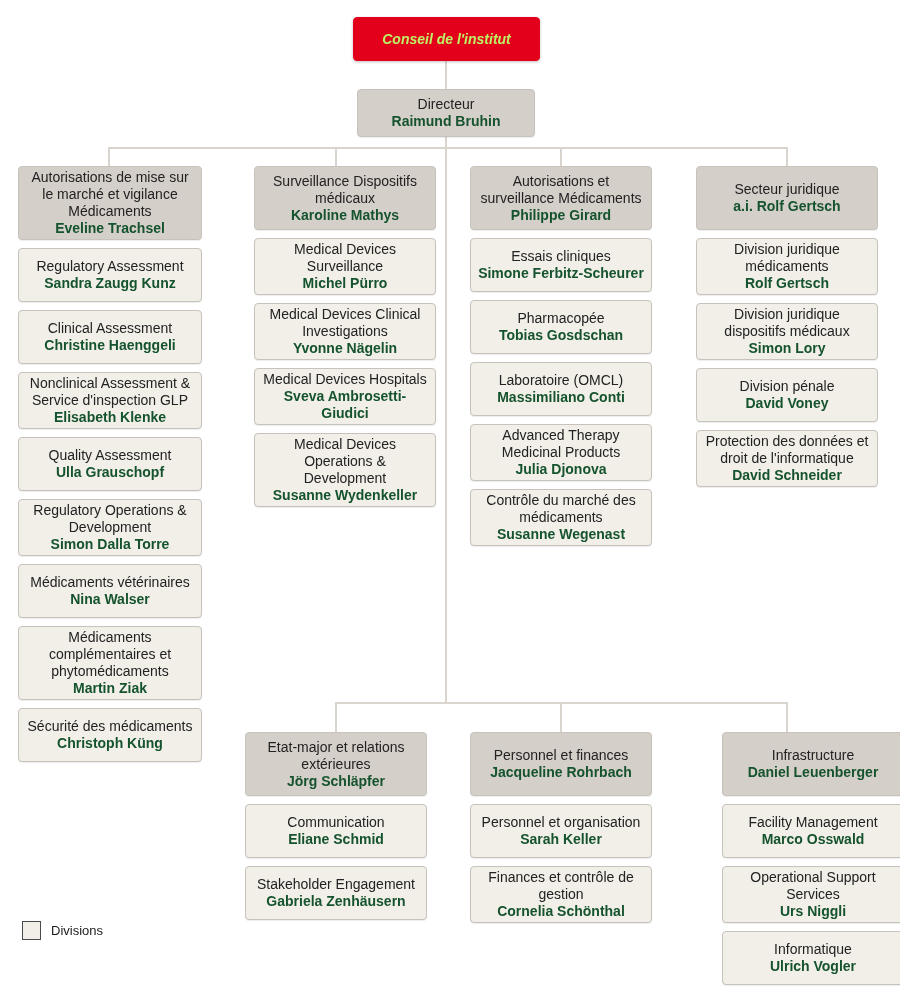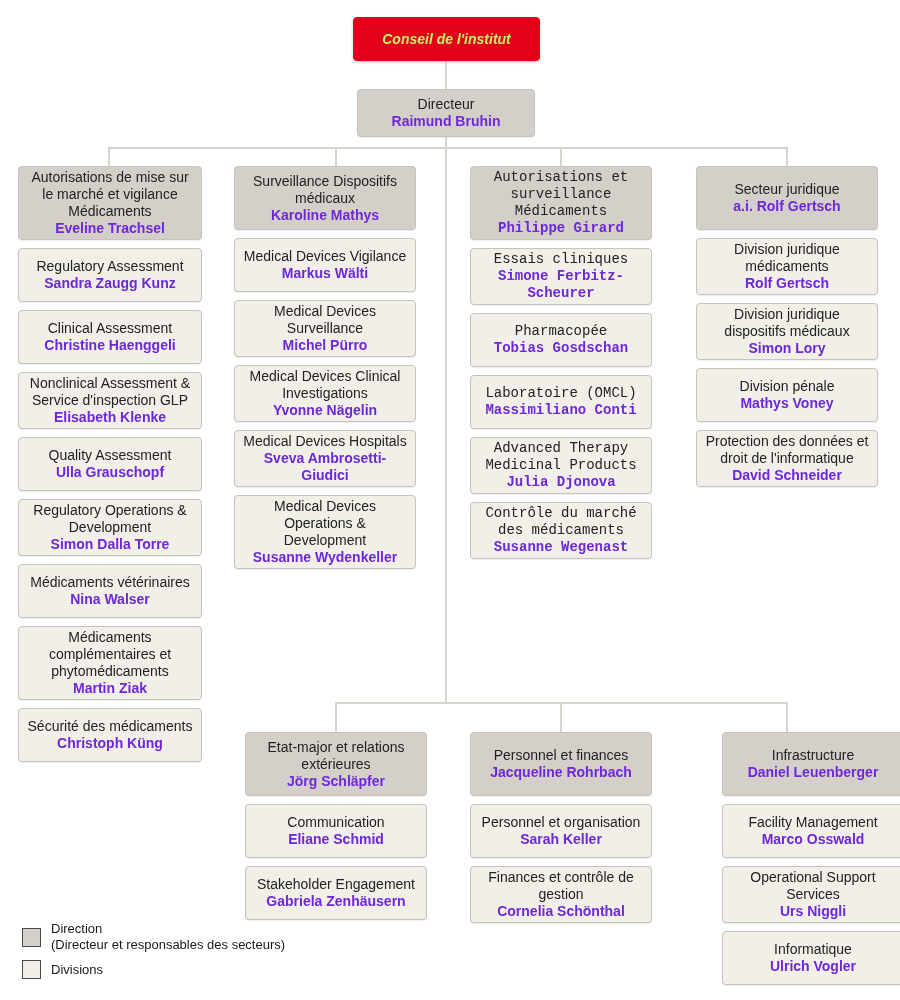--- a/index.html
+++ b/index.html
@@ -11,38 +11,38 @@
   .line.v{width:2px;}
   .line.h{height:2px;}
   .box{
     box-sizing:border-box;border-radius:4px;
     display:flex;flex-direction:column;align-items:center;justify-content:center;
     text-align:center;padding:2px 6px;font-size:14px;line-height:17px;
     border:1px solid var(--border,#c7c2bc);
     box-shadow:0 1px 1px rgba(0,0,0,.07);
   }
   .box .t{color:#222;}
-  .box .n{color:#6d28d9;font-weight:bold;}
+  .box .n{color:#14532d;font-weight:bold;}
   .root-box{
     position:absolute;left:353px;top:17px;width:187px;height:44px;
     background:var(--root-bg,#e2001a);border:1px solid var(--root-bg,#e2001a);
     color:#fff;font-weight:bold;font-size:14px;
     box-shadow:0 1px 3px rgba(0,0,0,.25);
   }
   .director-box{
     position:absolute;left:357px;top:89px;width:178px;height:48px;
     background:var(--direction-bg,#d5cfca);
   }
   .col{position:absolute;display:flex;flex-direction:column;gap:8px;}
   .col .box{width:100%;}
   .dir-box{background:var(--direction-bg,#d5cfca);min-height:64px;}
   .div-box{background:var(--division-bg,#f1efe8);min-height:54px;}
   #col-0{left:18px;top:166px;width:184px;}
-  #col-1{left:234px;top:166px;width:182px;}
-  #col-2{left:470px;top:166px;width:182px;font-family:Liberation Mono, monospace;}
+  #col-1{left:254px;top:166px;width:182px;}
+  #col-2{left:470px;top:166px;width:182px;}
   #col-3{left:696px;top:166px;width:182px;border-radius:28px;}
   #bcol-0{left:245px;top:732px;width:182px;}
   #bcol-1{left:470px;top:732px;width:182px;}
   #bcol-2{left:696px;top:732px;width:182px;margin-left:26px;}
   .legend{position:absolute;left:22px;top:921px;font-size:13px;line-height:16px;}
   .legend-row{display:flex;align-items:center;gap:10px;margin-bottom:7px;}
   .swatch{
     width:19px;height:19px;box-sizing:border-box;border:1px solid #4a4a4a;flex:0 0 auto;
   }
   .swatch.direction{background:var(--direction-bg,#d5cfca);}
@@ -111,24 +111,20 @@
         <div class="t">Sécurité des médicaments</div>
         <div class="n">Christoph Küng</div>
       </div>
     </div>
   <div class="col" id="col-1">
       <div class="box dir-box">
         <div class="t">Surveillance Dispositifs médicaux</div>
         <div class="n">Karoline Mathys</div>
       </div>
       <div class="box div-box">
-        <div class="t">Medical Devices Vigilance</div>
-        <div class="n">Markus Wälti</div>
-      </div>
-      <div class="box div-box">
         <div class="t">Medical Devices Surveillance</div>
         <div class="n">Michel Pürro</div>
       </div>
       <div class="box div-box">
         <div class="t">Medical Devices Clinical Investigations</div>
         <div class="n">Yvonne Nägelin</div>
       </div>
       <div class="box div-box">
         <div class="t">Medical Devices Hospitals</div>
         <div class="n">Sveva Ambrosetti-Giudici</div>
@@ -172,21 +168,21 @@
       <div class="box div-box">
         <div class="t">Division juridique médicaments</div>
         <div class="n">Rolf Gertsch</div>
       </div>
       <div class="box div-box">
         <div class="t">Division juridique dispositifs médicaux</div>
         <div class="n">Simon Lory</div>
       </div>
       <div class="box div-box">
         <div class="t">Division pénale</div>
-        <div class="n">Mathys Voney</div>
+        <div class="n">David Voney</div>
       </div>
       <div class="box div-box">
         <div class="t">Protection des données et droit de l'informatique</div>
         <div class="n">David Schneider</div>
       </div>
     </div>
   <div class="col" id="bcol-0">
       <div class="box dir-box">
         <div class="t">Etat-major et relations extérieures</div>
         <div class="n">Jörg Schläpfer</div>
@@ -227,26 +223,19 @@
         <div class="t">Operational Support Services</div>
         <div class="n">Urs Niggli</div>
       </div>
       <div class="box div-box">
         <div class="t">Informatique</div>
         <div class="n">Ulrich Vogler</div>
       </div>
     </div>
 
   <div class="legend">
-    <div class="legend-row">
-      <span class="swatch direction"></span>
-      <div>
-        <div>Direction</div>
-        <div>(Directeur et responsables des secteurs)</div>
-      </div>
-    </div>
     <div class="legend-row">
       <span class="swatch divisions"></span>
       <div>Divisions</div>
     </div>
   </div>
 
 </div>
 
 </body></html>

